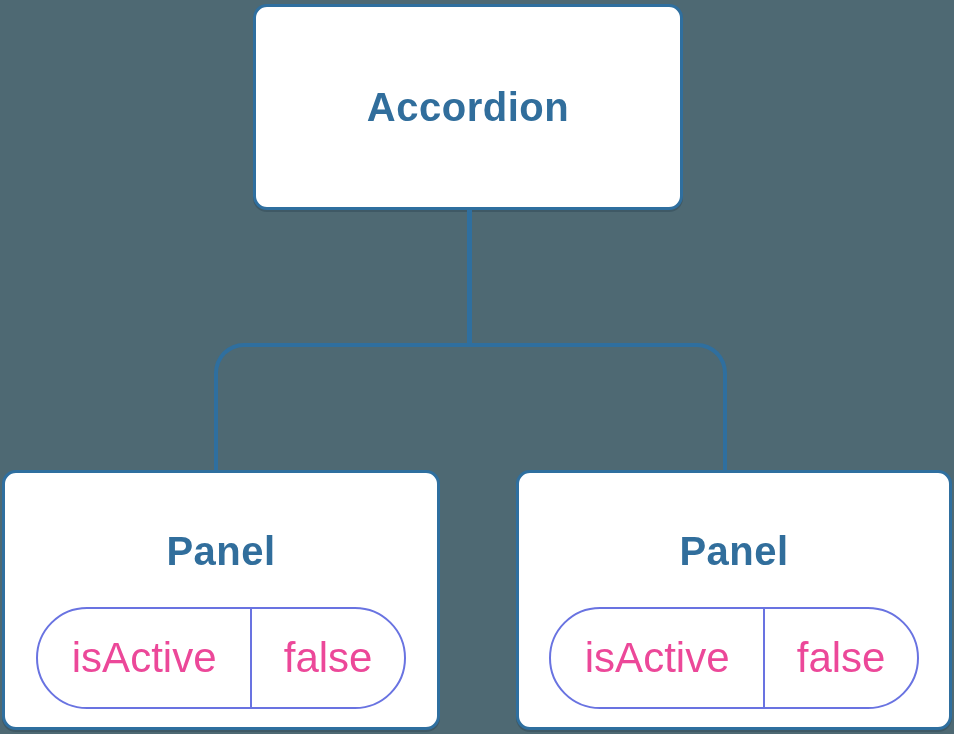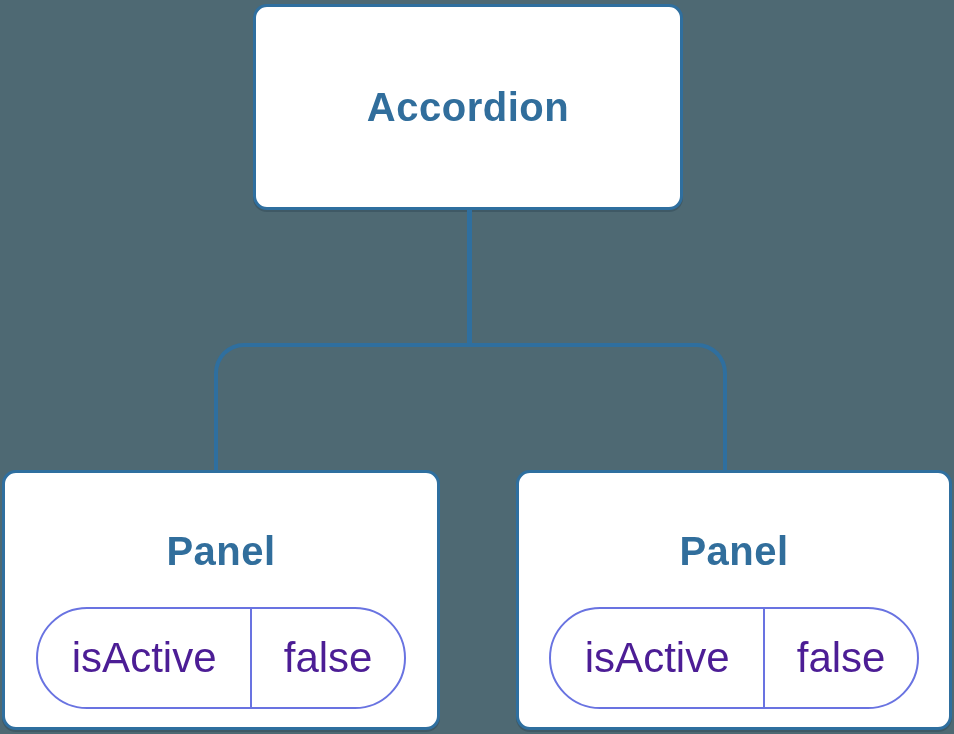--- a/index.html
+++ b/index.html
@@ -83,21 +83,21 @@
     border-radius: 51px;
     display: flex;
     align-items: stretch;
     overflow: hidden;
     background: #FFFFFF;
   }
   .pill-cell {
     display: flex;
     align-items: center;
     justify-content: center;
-    color: #4c1d95;
+    color: #ec4899;
     font-size: 42px;
     font-weight: 500;
     white-space: nowrap;
   }
   .pill-key   { flex: 0 0 58%; }
   .pill-value { flex: 1 1 auto; border-left: 2.5px solid #6973E1; }
 </style>
 </head>
 <body>
 

